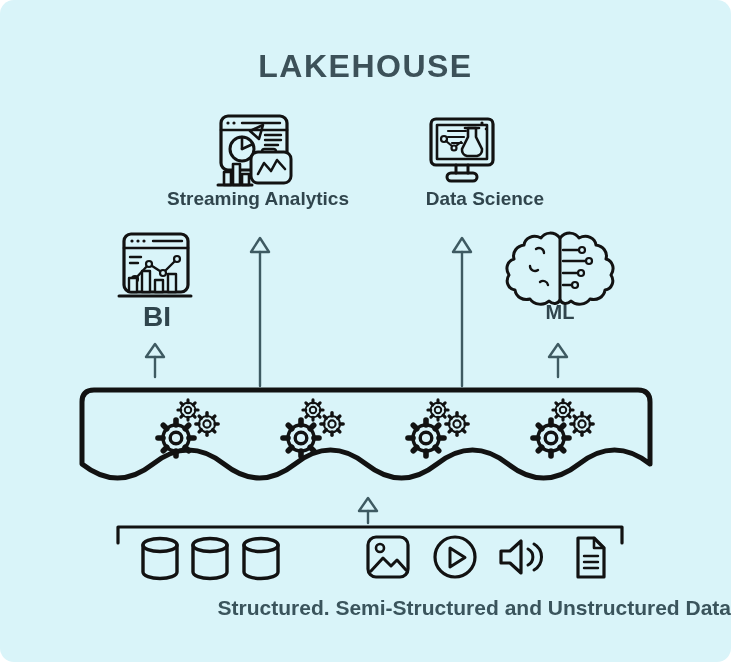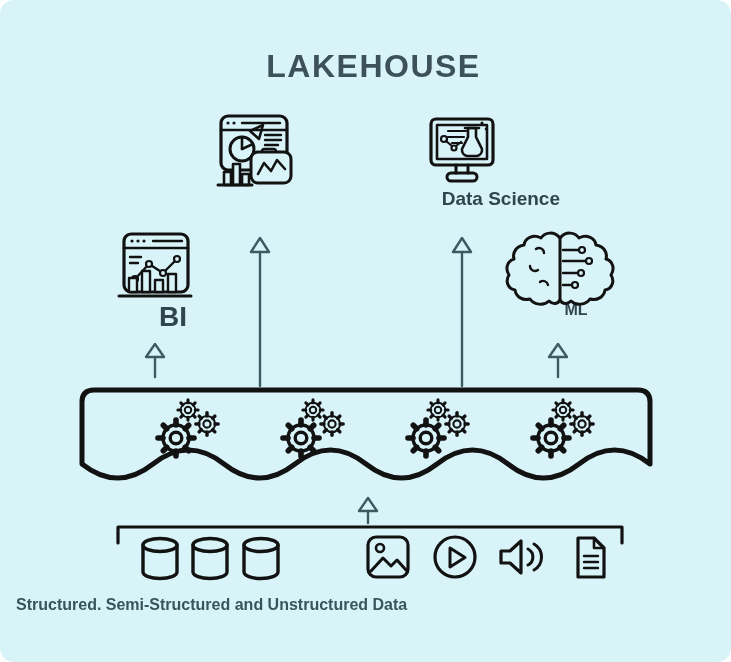--- a/index.html
+++ b/index.html
@@ -1,41 +1,42 @@
 <!DOCTYPE html>
 <html style="--background: #d9f4f9; --page: #ffffff; --ink: #121212; --heading: #3c5159; --label: #30454d; --caption: #3a545c; --arrow: #3e5a62;"><head>
 <meta charset="utf-8">
 <style>
   html,body{margin:0;padding:0;background:#ffffff;}
   .page{position:relative;width:731px;height:662px;background:var(--page,#ffffff);
         font-family:"Liberation Sans",sans-serif;overflow:hidden;}
   .canvas{position:absolute;inset:0;background:var(--background,#d9f4f9);border-radius:14px;}
   .art{position:absolute;left:0;top:0;width:731px;height:662px;}
-  .txt{position:absolute;color:var(--label,#30454d);padding-left:16px;}
+  .txt{position:absolute;color:var(--label,#30454d);}
   .title{left:0;right:0;top:48px;text-align:center;font-size:32px;font-weight:800;
          letter-spacing:1.5px;color:var(--heading,#3c5159);}
   .lbl-sa{left:120px;top:188px;width:276px;text-align:center;font-size:19px;font-weight:600;}
   .lbl-ds{left:380px;top:188px;width:164px;text-align:right;font-size:19px;font-weight:600;}
   .lbl-bi{left:107px;top:301px;width:100px;text-align:center;font-size:28px;font-weight:700;}
-  .lbl-ml{left:510px;top:301px;width:100px;text-align:center;font-size:16px;font-weight:700;}
-  .caption{left:0;right:0;top:596px;text-align:left;font-size:16px;font-weight:600;
+  .lbl-ml{left:510px;top:301px;width:100px;text-align:center;font-size:20px;font-weight:700;}
+  .caption{left:0;right:0;top:596px;text-align:right;font-size:21px;font-weight:600;
            color:var(--caption,#3a545c);}
   svg .ink{stroke:var(--ink,#121212);fill:none;stroke-linecap:round;stroke-linejoin:round;}
   svg .inkf{fill:var(--ink,#121212);stroke:none;}
   svg .bgfill{fill:var(--background,#d9f4f9);}
   svg .arrow{stroke:var(--arrow,#3e5a62);fill:none;stroke-width:2.4;
              stroke-linecap:round;stroke-linejoin:round;}
 </style>
 </head>
 <body>
 
 <div class="page">
   <div class="canvas"></div>
 
   <div class="txt title">LAKEHOUSE</div>
+  <div class="txt lbl-sa">Streaming Analytics</div>
   <div class="txt lbl-ds">Data Science</div>
   <div class="txt lbl-bi">BI</div>
   <div class="txt lbl-ml">ML</div>
   <div class="txt caption">Structured. Semi-Structured and Unstructured Data</div>
 
   <svg class="art" viewBox="0 0 731 662">
     <defs>
       <g id="gear">
         <g stroke-width="5.6">
           <line x1="13" y1="0" x2="18" y2="0"></line>

